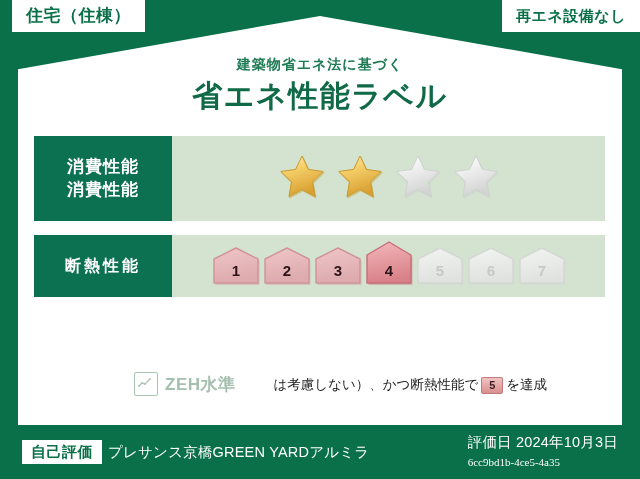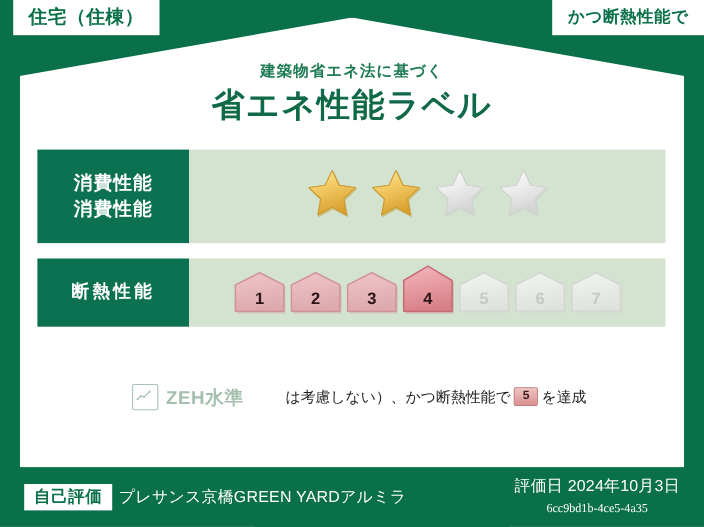--- a/index.html
+++ b/index.html
@@ -130,26 +130,26 @@
   .house-scale {
     display: flex;
     align-items: flex-end;
     gap: 3px;
   }
   .house-step { display: block; }
 
   
   #note-block {
     position: absolute;
-    left: 20px;
+    left: 34px;
     top: 326px;
     width: 571px;
     height: 70px;
     display: flex;
-    align-items: center;
+    align-items: flex-end;
   }
   #zeh-mark {
     flex: 0 0 118px;
     display: flex;
     align-items: center;
     gap: 7px;
     padding-left: 100px;
     box-sizing: border-box;
   }
   #zeh-icon-box {
@@ -213,21 +213,20 @@
     color: #ffffff;
     font-size: 14.5px;
     line-height: 1;
     margin-left: 6px;
     letter-spacing: 0.2px;
   }
   #footer-right {
     position: absolute;
     right: 22px;
     bottom: 10px;
-    text-align: center;
     z-index: 5;
   }
   #eval-date {
     color: #ffffff;
     font-size: 14.5px;
     line-height: 1.3;
     letter-spacing: 0.2px;
   }
   #label-id {
     color: #ffffff;
@@ -238,21 +237,21 @@
   }
 </style>
 </head>
 <body>
 
 <div id="label-root">
 
   <div id="house-body"></div>
 
   <div id="tag-housing">住宅（住棟）</div>
-  <div id="tag-renewable">かつ断熱性能で</div>
+  <div id="tag-renewable">再エネ設備なし</div>
 
   <div id="title-block">
     <div id="title-sub">建築物省エネ法に基づく</div>
     <div id="title-main">省エネ性能ラベル</div>
   </div>
 
   <div class="rating-row" id="row-energy">
     <div class="row-label">
       <span>
         <span>消費性能</span><br>

